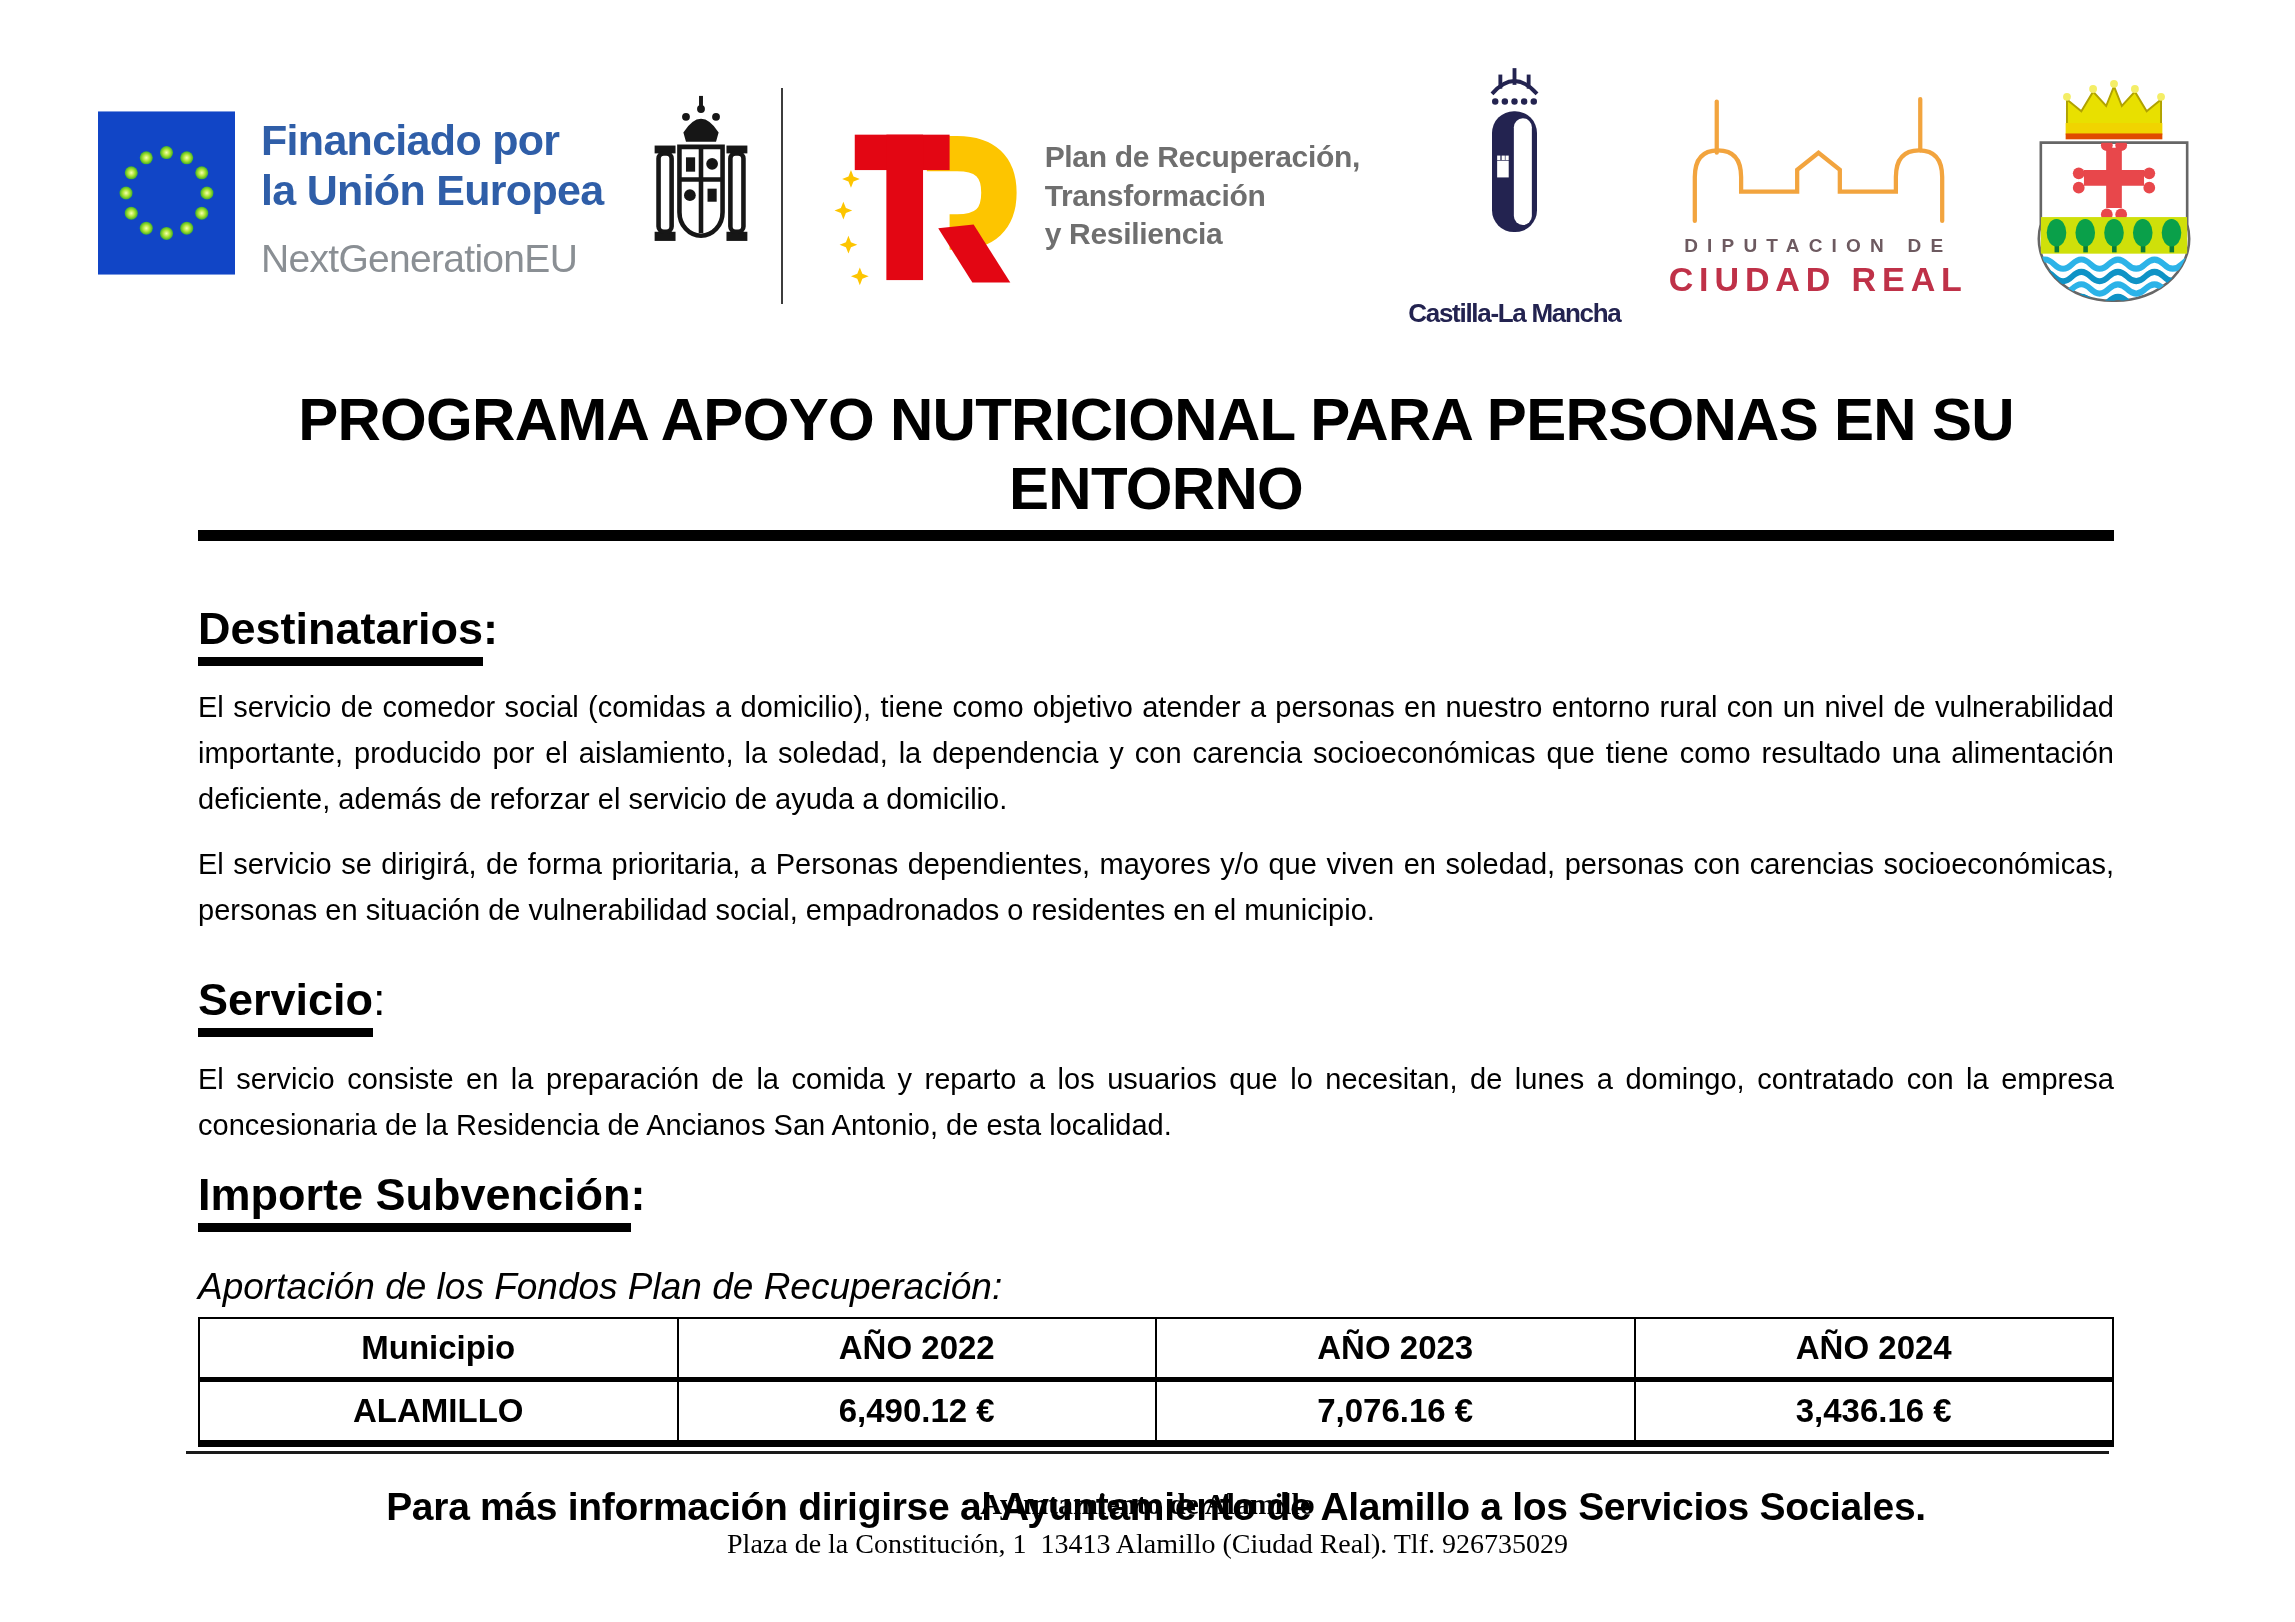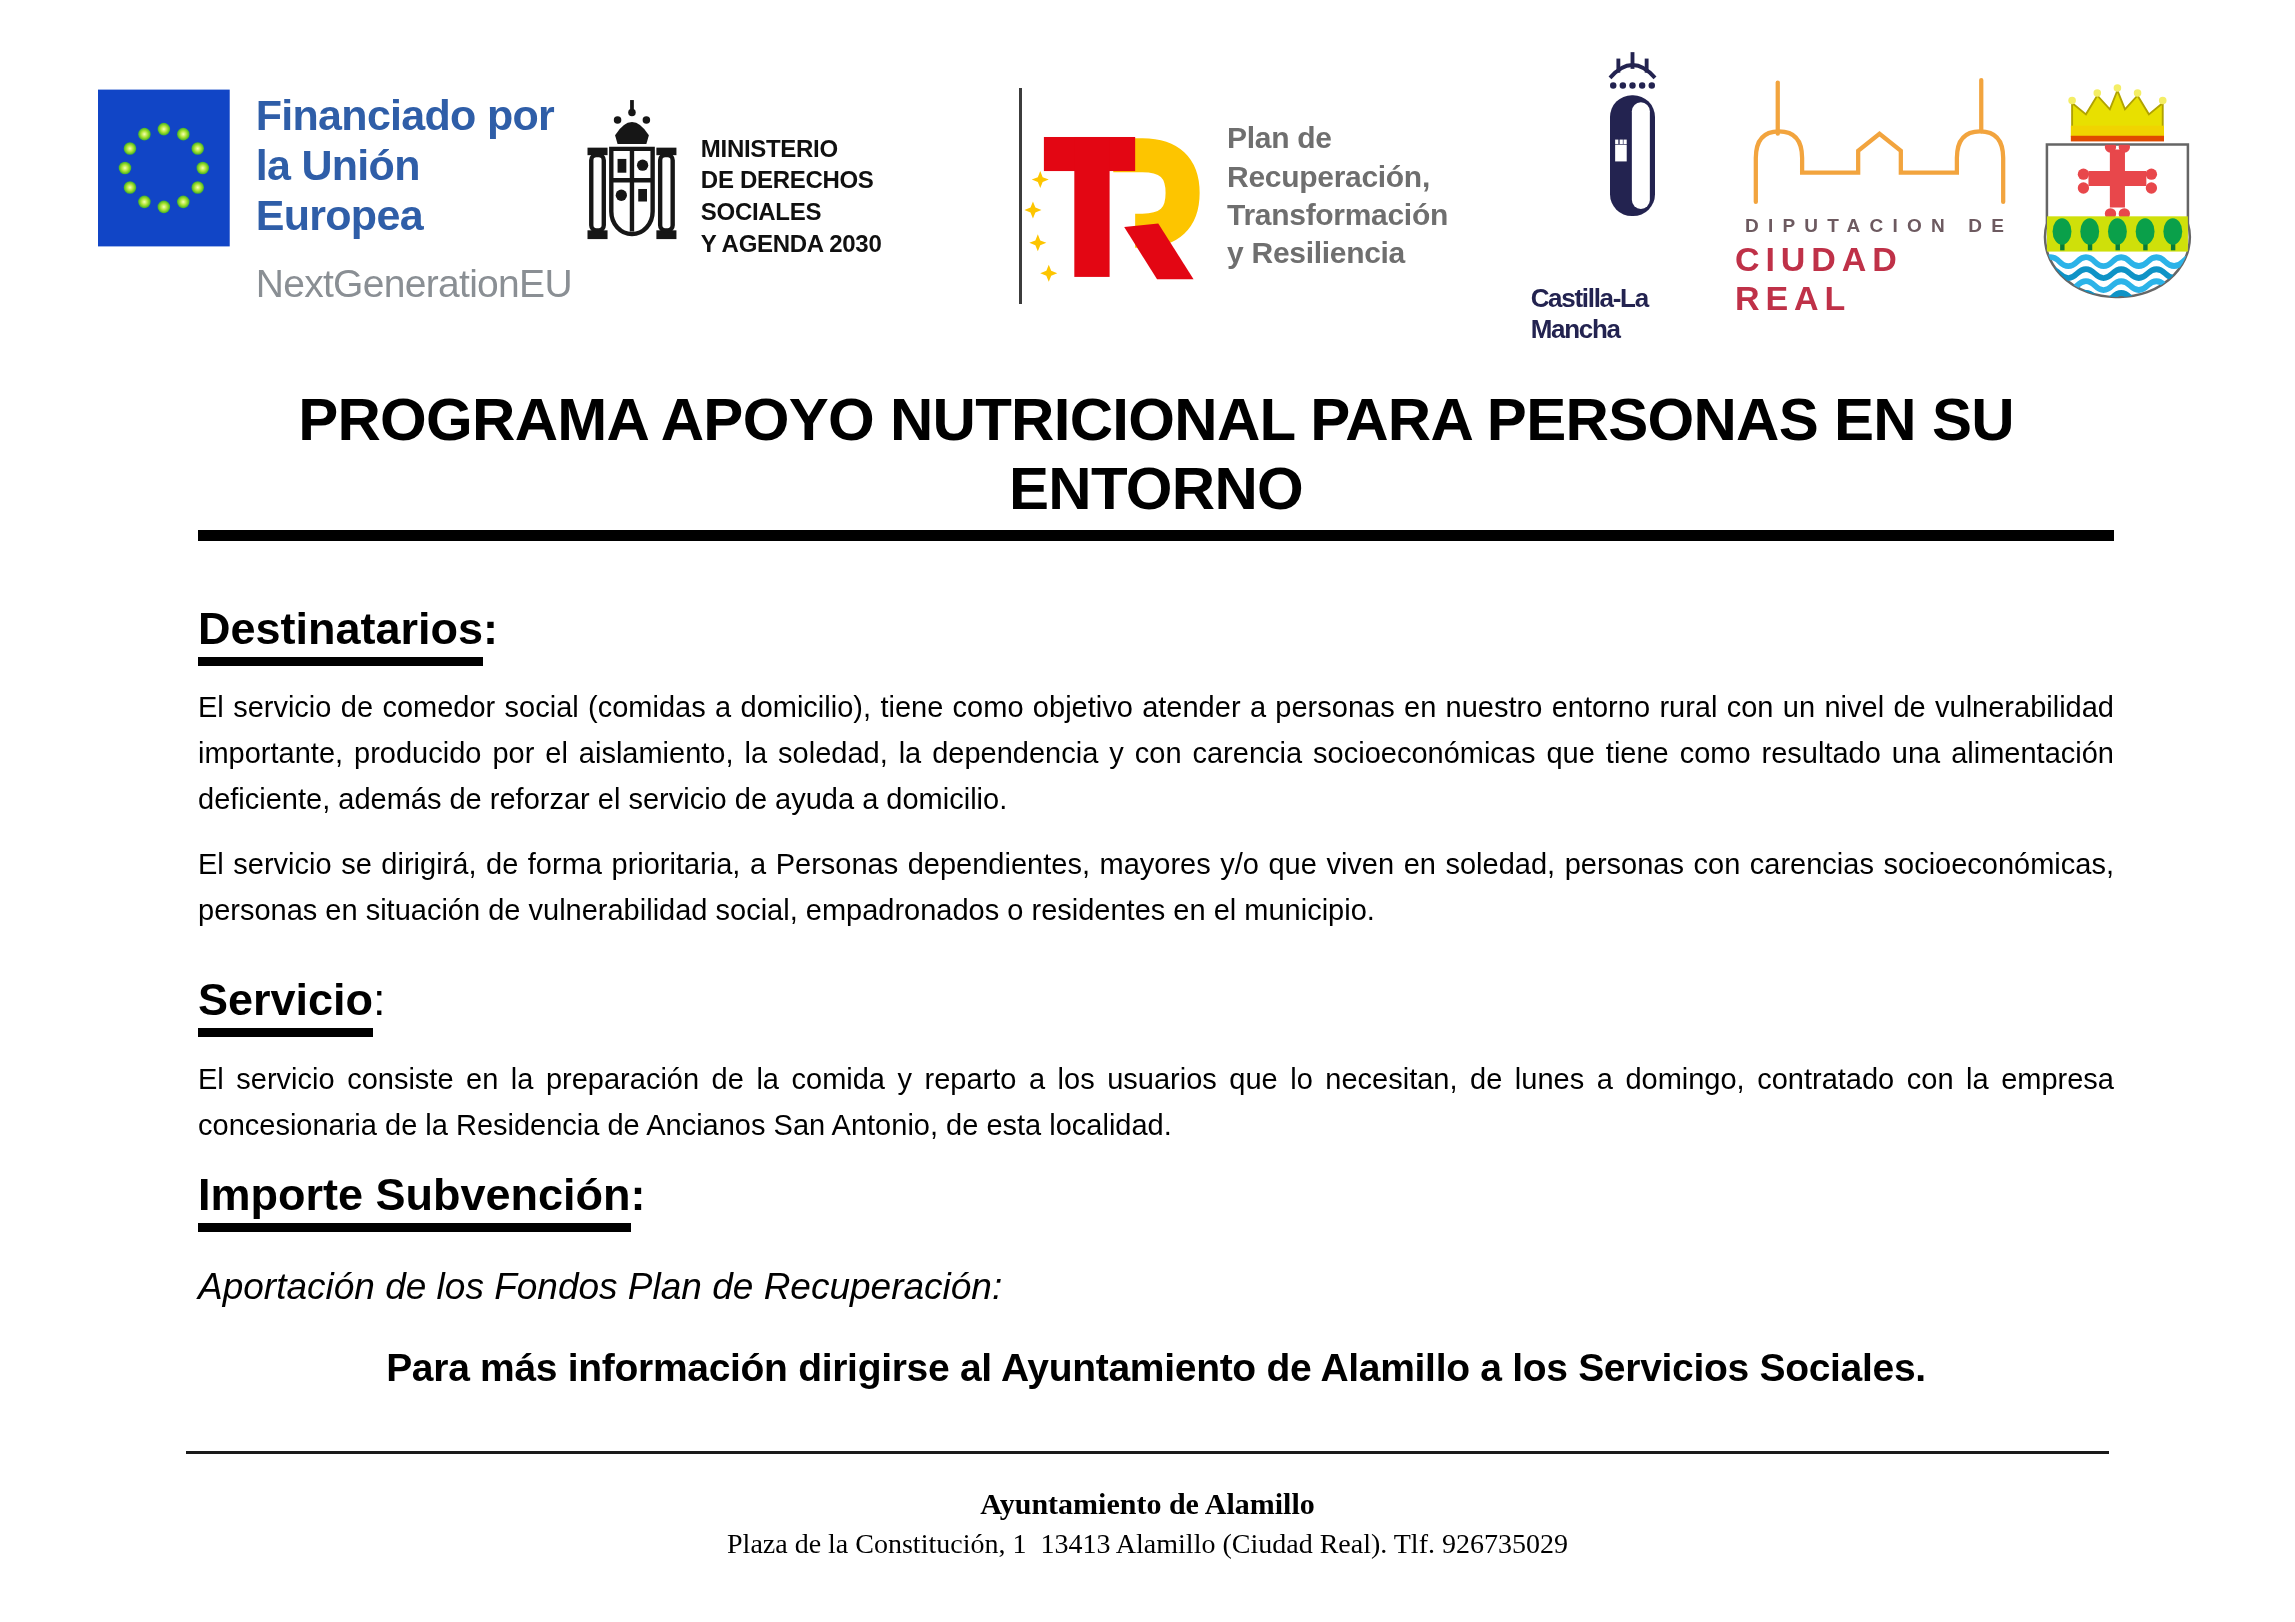--- a/index.html
+++ b/index.html
@@ -117,25 +117,20 @@
           <circle cx="58" cy="158" r="9"></circle>
           <rect x="85" y="148" width="14" height="20"></rect>
           <rect x="4" y="82" width="32" height="12"></rect>
           <rect x="4" y="214" width="32" height="14"></rect>
           <rect x="114" y="82" width="32" height="12"></rect>
           <rect x="114" y="214" width="32" height="14"></rect>
         </g>
         <rect x="10" y="94" width="20" height="120" rx="8" fill="none" stroke="#161616" stroke-width="7"></rect>
         <rect x="120" y="94" width="20" height="120" rx="8" fill="none" stroke="#161616" stroke-width="7"></rect>
       </svg>
-      <div class="ministry-text">
-        <div>MINISTERIO</div>
-        <div>DE DERECHOS SOCIALES</div>
-        <div>Y AGENDA 2030</div>
-      </div>
       <div class="ministry-divider"></div>
     </div>
 
     <div class="logo-block plan">
       <svg width="196" height="196" viewBox="0 0 310 310">
         <g fill="#fdc500">
           <path d="M0 -14 L4 -4 L14 0 L4 4 L0 14 L-4 4 L-14 0 L-4 -4 Z" transform="translate(30,128)"></path>
           <path d="M0 -14 L4 -4 L14 0 L4 4 L0 14 L-4 4 L-14 0 L-4 -4 Z" transform="translate(18,178)"></path>
           <path d="M0 -14 L4 -4 L14 0 L4 4 L0 14 L-4 4 L-14 0 L-4 -4 Z" transform="translate(26,232)"></path>
           <path d="M0 -14 L4 -4 L14 0 L4 4 L0 14 L-4 4 L-14 0 L-4 -4 Z" transform="translate(44,282)"></path>
@@ -256,20 +251,38 @@
     <h2 class="h2-serv">
       <span class="h-underline">Servicio</span><span class="colon-light">:</span>
     </h2>
     <p class="body">El servicio consiste en la preparación de la comida y reparto a los usuarios que lo necesitan, de lunes a domingo, contratado con la empresa concesionaria de la Residencia de Ancianos San Antonio, de esta localidad.</p>
 
     <h2 class="h2-imp">
       <span class="h-underline">Importe Subvención</span><span>:</span>
     </h2>
     <p class="subhead">Aportación de los Fondos Plan de Recuperación:</p>
 
+    <table>
+      <thead>
+        <tr>
+          <th>Municipio</th>
+          <th>AÑO 2022</th>
+          <th>AÑO 2023</th>
+          <th>AÑO 2024</th>
+        </tr>
+      </thead>
+      <tbody>
+        <tr>
+          <td>ALAMILLO</td>
+          <td>6,490.12 €</td>
+          <td>7,076.16 €</td>
+          <td>3,436.16 €</td>
+        </tr>
+      </tbody>
+    </table>
 
     <p class="info">Para más información dirigirse al Ayuntamiento de Alamillo a los Servicios Sociales.</p>
   </main>
 
   <footer class="footer">
     <div class="footer-org">Ayuntamiento de Alamillo</div>
     <div class="footer-address">Plaza de la Constitución, 1  13413 Alamillo (Ciudad Real). Tlf. 926735029</div>
   </footer>
 
 </div>

